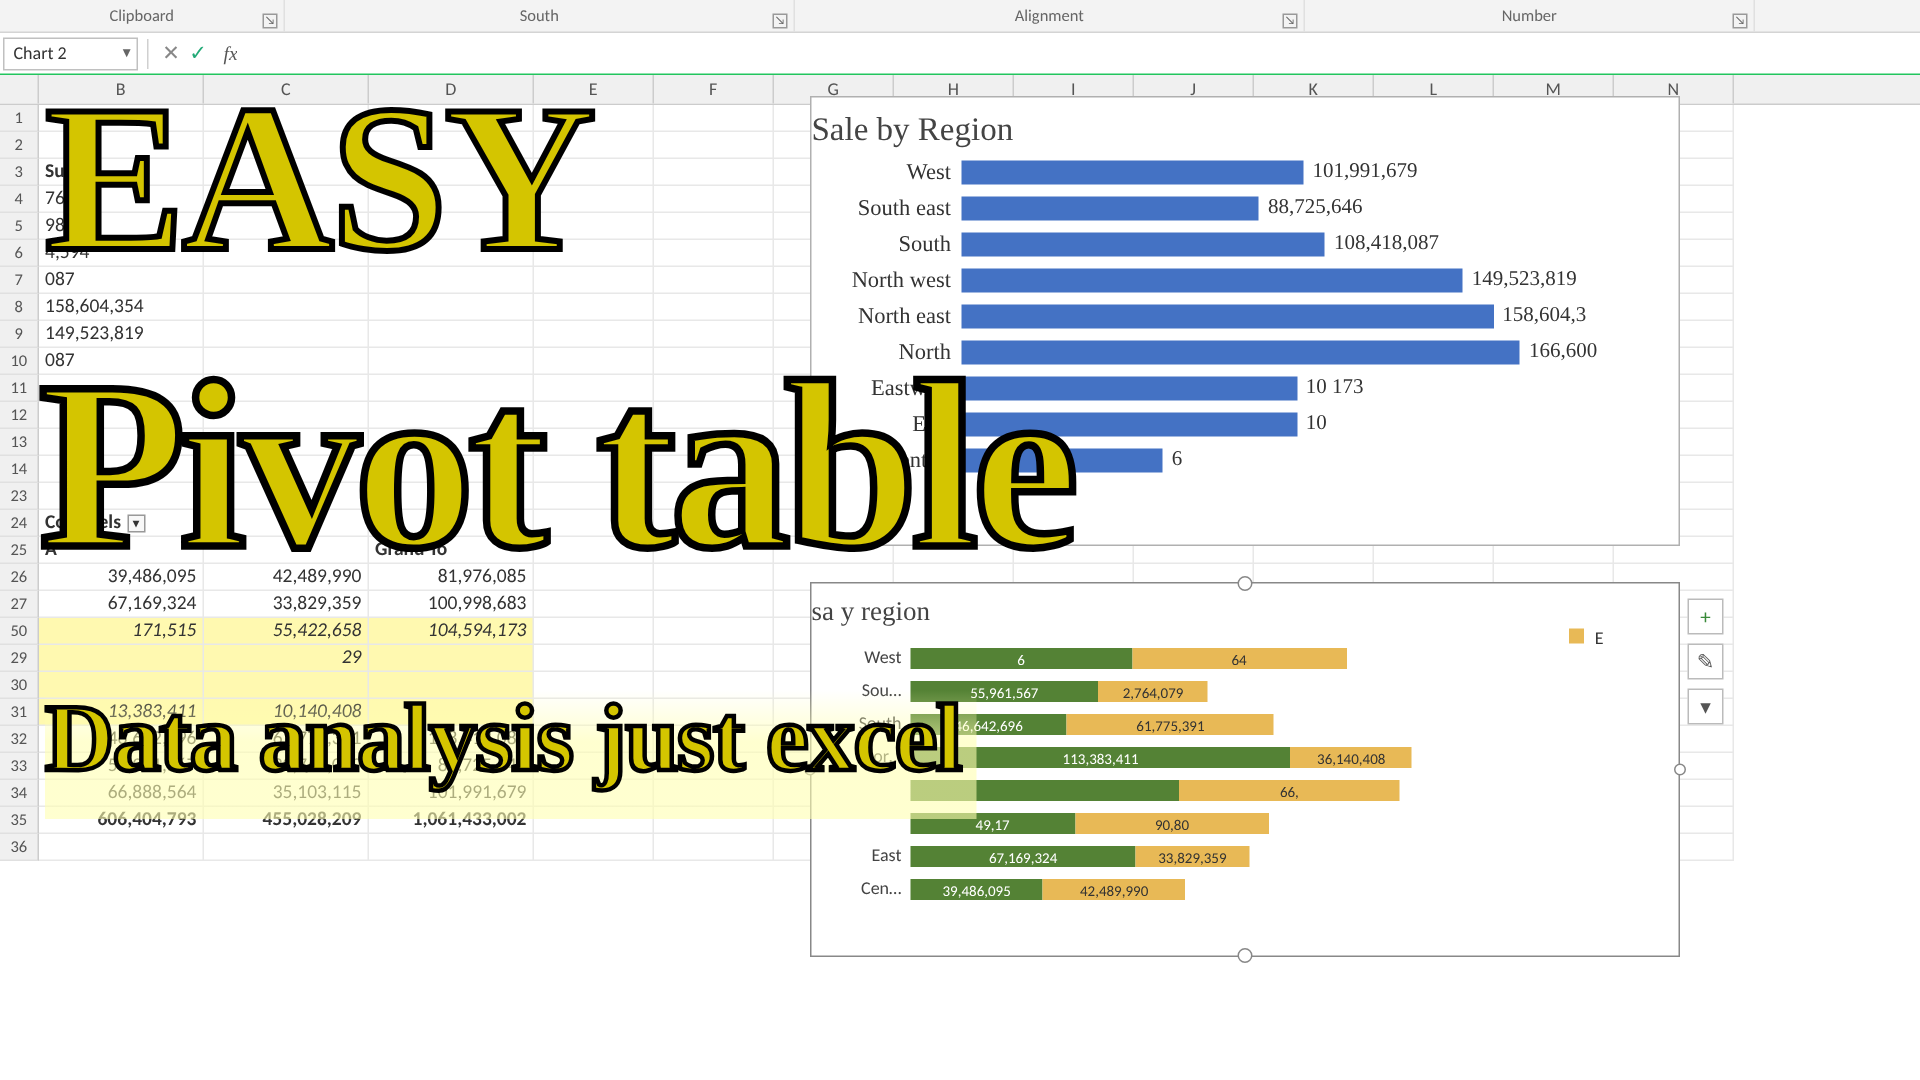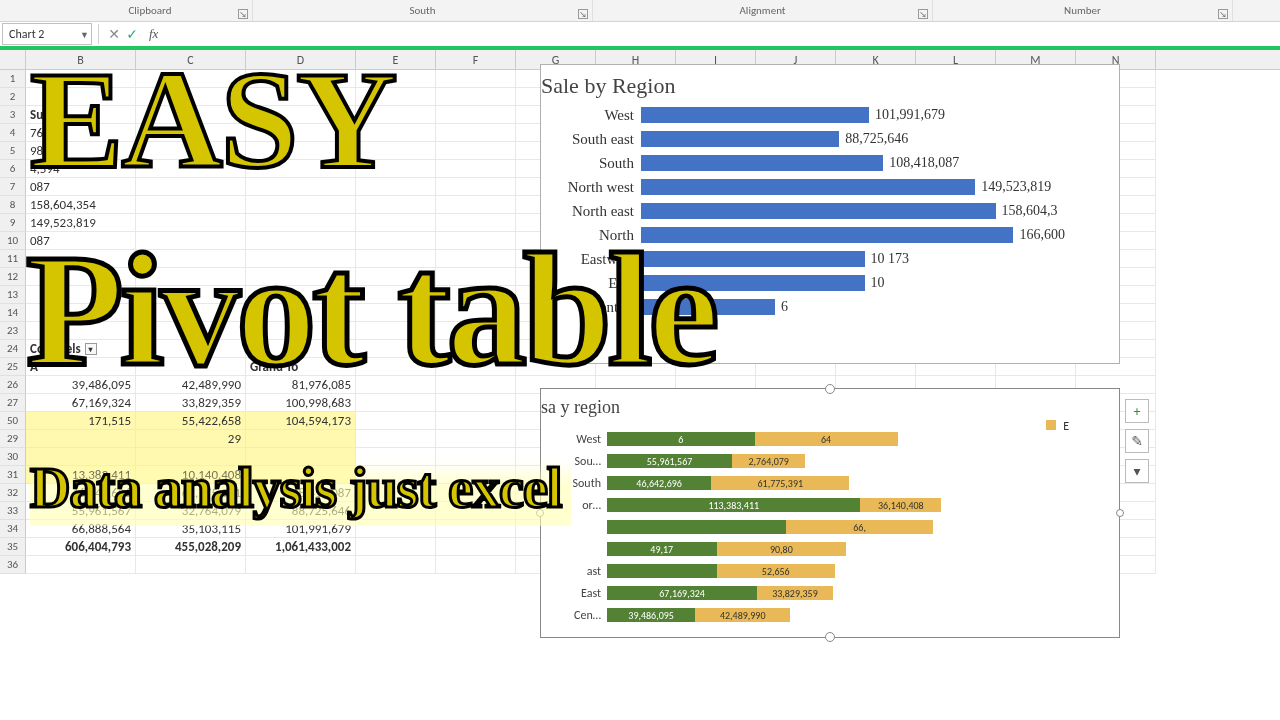--- a/index.html
+++ b/index.html
@@ -2,27 +2,27 @@
 <html><head>
 <meta charset="utf-8">
 <style>
 * { box-sizing: border-box; margin: 0; padding: 0; }
 body { font-family: Calibri, Arial, sans-serif; font-size: 13px; color: #333; background: #fff; width: 1280px; height: 720px; overflow: hidden; position: relative; }
 
 
 .ribbon-groups { display: flex; height: 22px; background: #f3f3f3; border-bottom: 1px solid #d4d4d4; }
 .ribbon-group { flex: 0 0 auto; display: flex; align-items: center; justify-content: center; color: #666; font-size: 11px; position: relative; border-right: 1px solid #e0e0e0; }
 .ribbon-group .launcher { position: absolute; right: 4px; bottom: 2px; width: 10px; height: 10px; border: 1px solid #999; font-size: 8px; display: flex; align-items: center; justify-content: center; cursor: pointer; }
-.rg-clip { width: 205px; margin-left: 48px; }
+.rg-clip { width: 190px; }
 .rg-font { width: 340px; }
 .rg-align { width: 340px; }
 .rg-num { width: 300px; }
 
 
-.formula-row { display: flex; align-items: center; height: 28px; border-bottom: 4px solid #22c55e; background: #fff; padding-left: 2px; }
+.formula-row { display: flex; align-items: center; height: 28px; border-bottom: 1px solid #22c55e; background: #fff; padding-left: 2px; }
 .name-box { width: 90px; height: 22px; border: 1px solid #c0c0c0; background: #fff; display: flex; align-items: center; padding: 0 6px; font-size: 12px; position: relative; cursor: pointer; }
 .name-box .dd { position: absolute; right: 2px; font-size: 9px; color: #666; }
 .fx-divider { width: 1px; height: 20px; background: #d0d0d0; margin: 0 6px; }
 .fx-btn { width: 18px; height: 18px; display: flex; align-items: center; justify-content: center; font-size: 14px; color: #888; cursor: pointer; }
 .fx-btn.green { color: #2a7; }
 .fx-label { font-style: italic; font-family: "Times New Roman", serif; margin-left: 8px; color: #555; }
 .formula-input { flex: 1; height: 22px; border: none; outline: none; padding-left: 12px; font-size: 13px; }
 
 
 .grid-wrap { position: absolute; left: 0; top: 50px; width: 1280px; height: 670px; }
@@ -33,21 +33,21 @@
 .w-e { width: 80px; } .w-f { width: 80px; } .w-g { width: 80px; } .w-h { width: 80px; }
 .w-i { width: 80px; } .w-j { width: 80px; } .w-k { width: 80px; } .w-l { width: 80px; }
 .w-m { width: 80px; } .w-n { width: 80px; }
 
 .rows { position: relative; }
 .row { display: flex; height: 18px; }
 .row-h { width: 26px; border-right: 1px solid #ccc; border-bottom: 1px solid #e0e0e0; background: #f0f0f0; display: flex; align-items: center; justify-content: center; font-size: 11px; color: #555; cursor: pointer; }
 .cell { border-right: 1px solid #e8e8e8; border-bottom: 1px solid #e8e8e8; display: flex; align-items: center; padding: 0 4px; font-size: 13px; overflow: hidden; white-space: nowrap; }
 .cell.num { justify-content: flex-end; }
 .cell.bold { font-weight: bold; }
-.cell.hl { background: #fff9b0; }
+.cell.hl { background: #fff9b0; font-style: italic; }
 
 
 .chart-box { position: absolute; background: #fff; border: 1px solid #b0b0b0; }
 .chart1 { left: 540px; top: 14px; width: 580px; height: 300px; }
 .chart2 { left: 540px; top: 338px; width: 580px; height: 250px; border: 1px solid #888; }
 .chart2::before, .chart2::after { content:''; position:absolute; width:8px; height:8px; background:#fff; border:1px solid #888; border-radius:50%; }
 .chart2::before { left:50%; top:-5px; transform:translateX(-50%);}
 .chart2::after { left:50%; bottom:-5px; transform:translateX(-50%);}
 .sel-handle { position:absolute; width:8px; height:8px; background:#fff; border:1px solid #888; border-radius:50%; }
 
@@ -63,21 +63,21 @@
 .bar2-label { position: absolute; left: -60px; width: 54px; text-align: right; font-size: 12px; color: #444; overflow:hidden; text-overflow: ellipsis; }
 .bar2-seg-a { height: 14px; background: #548235; position: relative; display:flex; align-items:center; justify-content:center;}
 .bar2-seg-b { height: 14px; background: #e8b956; position: relative; display:flex; align-items:center; justify-content:center;}
 .bar2-seg-a span, .bar2-seg-b span { font-size: 10px; color: #fff; }
 .bar2-seg-b span { color: #333; }
 
 
 .overlay-text { position: absolute; font-family: Liberation Serif, serif; font-weight: 900; color: #d4c500; -webkit-text-stroke: 4px #000; letter-spacing: -2px; pointer-events: none; }
 .t-easy { left: 30px; top: 50px; font-size: 140px; line-height: 1; }
 .t-pivot { left: 26px; top: 230px; font-size: 160px; line-height: 1; letter-spacing: -4px; -webkit-text-stroke: 5px #000;}
-.t-sub { left: 30px; top: 460px; font-size: 56px; line-height: 1; -webkit-text-stroke: 3px #000; letter-spacing: -1px; background: linear-gradient(to bottom, rgba(255,255,176,0) 0%, rgba(255,255,176,0.6) 40%, rgba(255,255,176,0.6) 100%); padding: 0 10px 10px 0;}
+.t-sub { left: 30px; top: 460px; font-size: 64px; line-height: 1; -webkit-text-stroke: 3px #000; letter-spacing: -1px; background: linear-gradient(to bottom, rgba(255,255,176,0) 0%, rgba(255,255,176,0.6) 40%, rgba(255,255,176,0.6) 100%); padding: 0 10px 22px 0;}
 
 
 .chart-side-btn { position:absolute; right:-30px; width:24px; height:24px; border:1px solid #bbb; background:#fff; display:flex; align-items:center; justify-content:center; font-size:14px; color:#3a8a3a; cursor:pointer;}
 .csb1{top:10px;} .csb2{top:40px; color:#555;} .csb3{top:70px; color:#555;}
 .filter-dd { width:12px; height:12px; border:1px solid #999; display:inline-flex; align-items:center; justify-content:center; font-size:8px; margin-left:4px; cursor:pointer; background:#f8f8f8;}
 </style>
 </head>
 <body>
 
 <div class="ribbon-groups">
@@ -692,29 +692,20 @@
         <div class="bar2-row">
           <div class="bar2-label"></div>
           <div class="bar2-seg-a" style="width: 109.529px;">
             <span>49,17</span>
           </div>
           <div class="bar2-seg-b" style="width: 129.647px;">
             <span>90,80</span>
           </div>
         </div>
         <div class="bar2-row">
-          <div class="bar2-label">ast</div>
-          <div class="bar2-seg-a" style="width: 109.914px;">
-            <span></span>
-          </div>
-          <div class="bar2-seg-b" style="width: 117.702px;">
-            <span>52,656</span>
-          </div>
-        </div>
-        <div class="bar2-row">
           <div class="bar2-label">East</div>
           <div class="bar2-seg-a" style="width: 150.143px;">
             <span>67,169,324</span>
           </div>
           <div class="bar2-seg-b" style="width: 75.6186px;">
             <span>33,829,359</span>
           </div>
         </div>
         <div class="bar2-row">
           <div class="bar2-label">Cen…</div>

